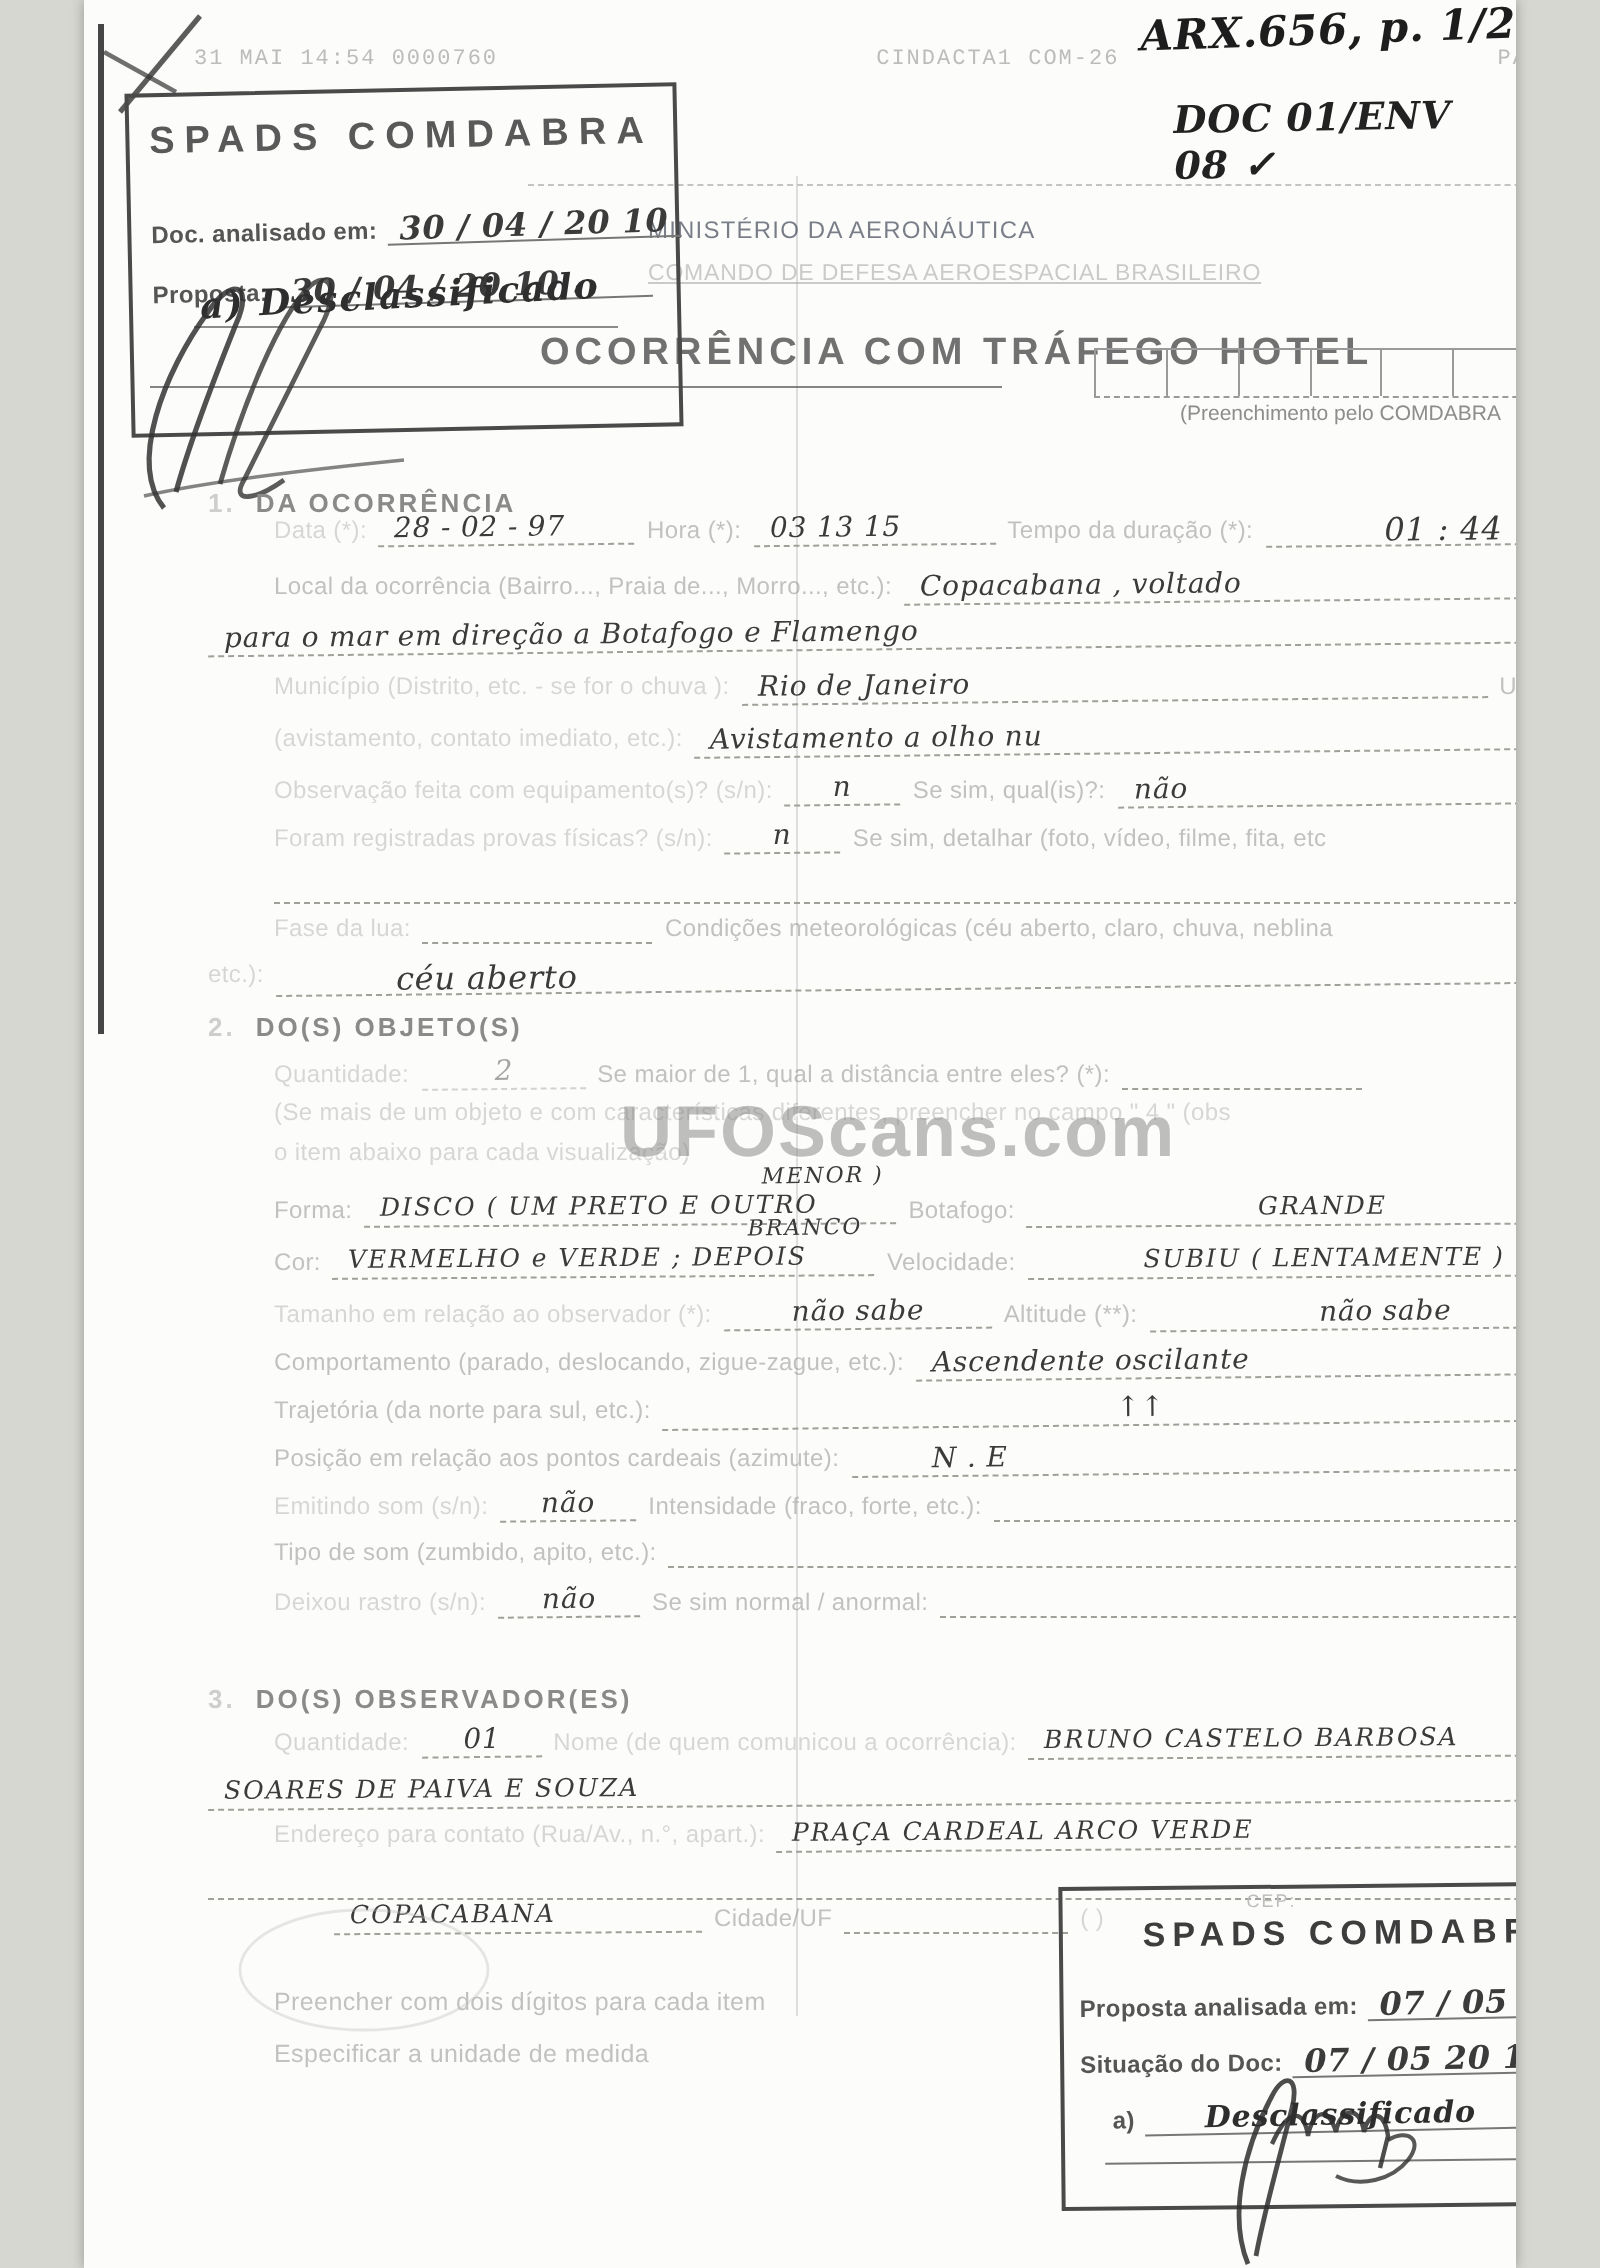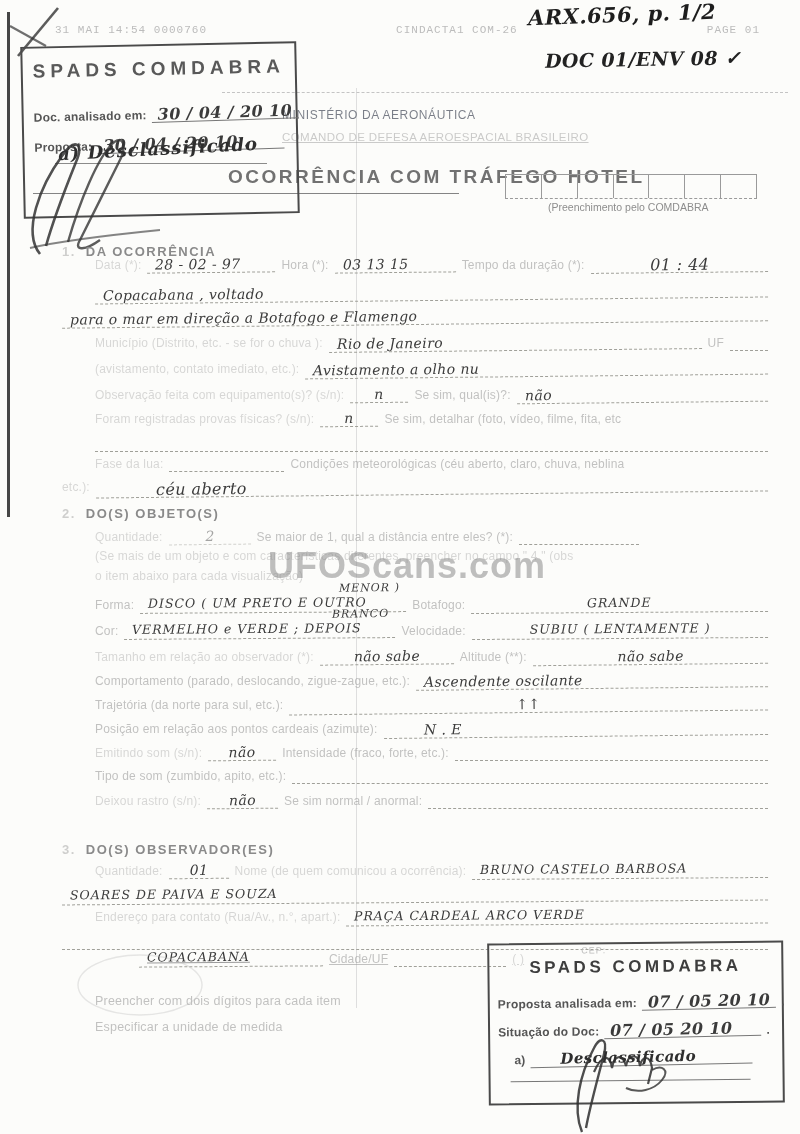--- a/index.html
+++ b/index.html
@@ -1,16 +1,16 @@
 <!DOCTYPE html>
 <html><head>
 <meta charset="utf-8">
 <style>
   html,body{margin:0;padding:0;background:#d7d7d2;}
-  #page{position:relative;width:800px;height:1134px;margin:0 auto;background:#fcfcfa;overflow:hidden;
+  #page{position:relative;width:716px;height:1134px;margin:0 auto;background:#fcfcfa;overflow:hidden;
         font-family:"Liberation Sans",sans-serif;box-shadow:0 0 6px rgba(0,0,0,.3);}
   .abs{position:absolute;}
   
   .row{position:absolute;display:flex;align-items:flex-end;gap:6px;font-size:12px;color:#9b9b9b;
        white-space:nowrap;line-height:1.15;}
   .lb{letter-spacing:.2px;}
   .xf{opacity:.6;}
   .xxf{opacity:.38;}
   .bl{border-bottom:1.4px dashed #a0a099;height:15px;}
   .grow{flex:1;}
@@ -112,20 +112,21 @@
   <div class="row" style="left:95px;top:256px;width:673px;">
     <span class="lb xxf">Data (*):</span>
     <span class="val hw" style="width:112px;">28 - 02 - 97</span>
     <span class="lb xf">Hora (*):</span>
     <span class="val hw" style="width:105px;">03   13   15</span>
     <span class="lb xf">Tempo da duração (*):</span>
     <span class="val hw hwbig grow ctr">01 : 44</span>
   </div>
 
   <div class="row" style="left:95px;top:284px;width:673px;">
+    <span class="lb xf">Local da ocorrência (Bairro..., Praia de..., Morro..., etc.):</span>
     <span class="val hw grow">Copacabana ,  voltado</span>
   </div>
   <div class="row" style="left:62px;top:308px;width:706px;">
     <span class="val hw grow">para  o  mar   em  direção  a  Botafogo  e  Flamengo</span>
   </div>
 
   <div class="row" style="left:95px;top:334px;width:673px;">
     <span class="lb xxf">Município (Distrito, etc. - se for o chuva ):</span>
     <span class="val hw grow">Rio  de  Janeiro</span>
     <span class="lb xf">UF</span>
@@ -264,21 +265,21 @@
 
   <div class="row" style="left:95px;top:908px;width:673px;">
     <span class="lb xxf">Endereço para contato (Rua/Av., n.°, apart.):</span>
     <span class="val hwc grow">PRAÇA  CARDEAL  ARCO VERDE</span>
   </div>
 
   <div class="row" style="left:62px;top:934px;width:706px;">
     <span class="bl grow"></span>
   </div>
 
-  <div class="row" style="left:95px;top:950px;width:560px;text-decoration:underline;">
+  <div class="row" style="left:81px;top:950px;width:560px;">
     <span style="width:38px;"></span>
     <span class="val hwc" style="width:168px;">COPACABANA</span>
     <span class="lb xf">Cidade/UF</span>
     <span class="bl" style="width:112px;"></span>
     <span class="lb xxf">(        )</span>
   </div>
 
   <div class="row" style="left:95px;top:994px;">
     <span class="lb xf" style="font-size:12.5px;">Preencher com dois dígitos para cada item</span>
   </div>

